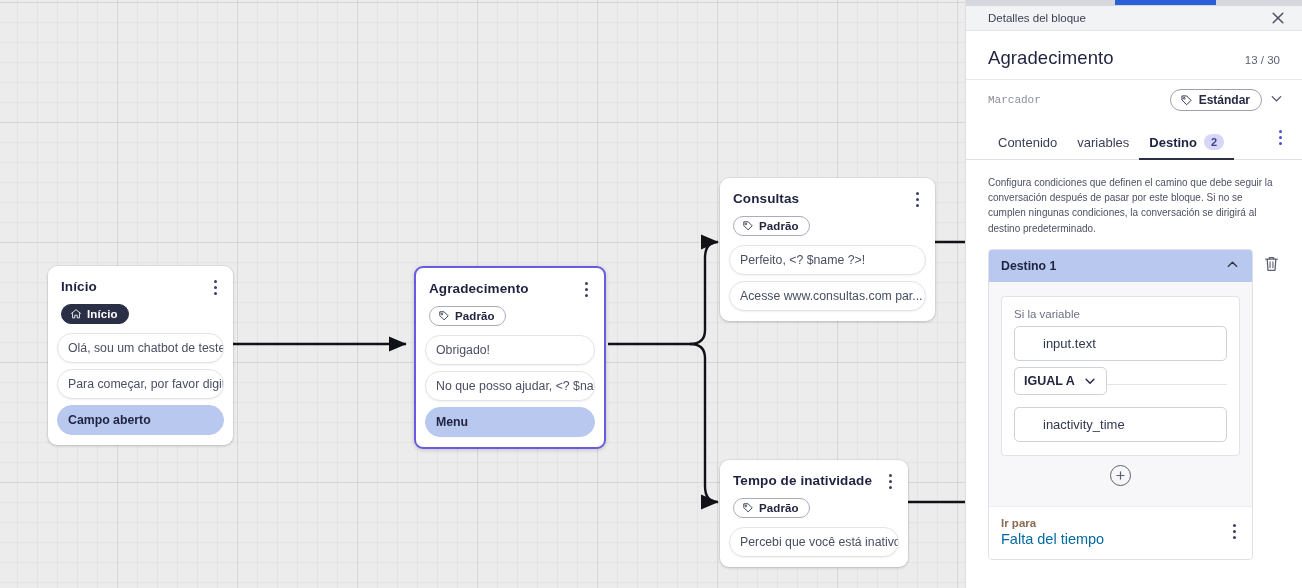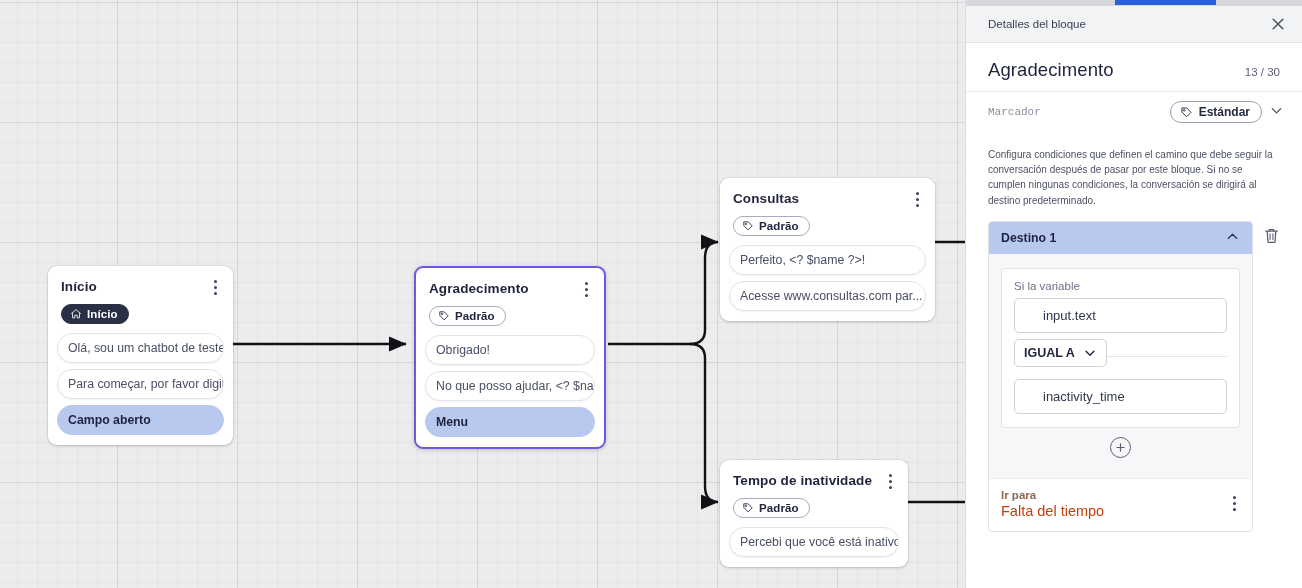--- a/index.html
+++ b/index.html
@@ -79,21 +79,21 @@
     background: #ffffff;
     border-left: 1px solid #dcdce3;
     display: flex; flex-direction: column;
   }
   #topbar { height: 6px; background: #d6d8dd; position: relative; flex: 0 0 auto; }
   #topbar .thumb {
     position: absolute; top: 0; left: 149px; width: 101px; height: 5px;
     background: #2b5fd9; border-radius: 0;
   }
   .panel-titlebar {
-    height: 37px; background: #f2f3f5; border-bottom: 1px solid #e4e5e9;
+    height: 25px; background: #f2f3f5; border-bottom: 1px solid #e4e5e9;
     display: flex; align-items: center; padding: 0 13px 0 22px;
     flex: 0 0 auto; position: relative;
   }
   .panel-titlebar-text { font-size: 11.5px; color: #3b3f52; }
   .close-x {
     position: absolute; right: 16px; top: 50%; transform: translateY(-50%);
     cursor: pointer; width: 16px; height: 16px;
   }
   .panel-heading {
     padding: 16px 22px 10px 22px; display: flex; align-items: baseline;
@@ -182,21 +182,21 @@
     width: 21px; height: 21px; border: 1.5px solid #5c6076; border-radius: 50%;
     display: flex; align-items: center; justify-content: center;
     cursor: pointer; color: #5c6076; font-size: 15px; line-height: 1;
   }
   .goto {
     background: #fff; border-top: 1px solid #eceef2; margin: 6px 0 0 0;
     padding: 10px 12px 12px 12px; display: flex; align-items: center;
     justify-content: space-between;
   }
   .goto-label { font-size: 11.5px; color: #8d6a52; font-weight: 600; }
-  .goto-value { font-size: 14.5px; color: #c2410c; margin-top: 2px; }
+  .goto-value { font-size: 14.5px; color: #0369a1; margin-top: 2px; }
   .goto-kebab {
     display: flex; flex-direction: column; gap: 3px; align-items: center;
     cursor: pointer; padding: 4px;
   }
   .goto-kebab i { width: 3px; height: 3px; border-radius: 50%; background: #3d3f63; display: block; }
   .trash { padding: 6px 0 0 10px; cursor: pointer; }
 </style>
 </head>
 <body>
 
@@ -346,20 +346,37 @@
           <span>Estándar</span>
         </span>
         <span>
           <svg width="15" height="15" viewBox="0 0 16 16">
             <path d="M3.5 6 L8 10.5 L12.5 6" fill="none" stroke="#4b4f63" stroke-width="1.4" stroke-linecap="round" stroke-linejoin="round"></path>
           </svg>
         </span>
       </span>
     </div>
 
+    <div class="tabs">
+      <div class="tab">
+        <span>Contenido</span>
+      </div>
+      <div class="tab">
+        <span>variables</span>
+      </div>
+      <div class="tab active">
+        <span>Destino</span>
+        <span class="badge">2</span>
+      </div>
+      <div class="tabs-kebab">
+        <i></i>
+          <i></i>
+          <i></i>
+      </div>
+    </div>
 
     <div class="panel-scroll">
 
       <p class="desc">Configura condiciones que definen el camino que debe seguir la conversación después de pasar por este bloque. Si no se cumplen ningunas condiciones, la conversación se dirigirá al destino predeterminado.</p>
 
       <div class="dest-card-wrap">
         <div class="dest-card">
 
           <div class="dest-head">
             <span>Destino 1</span>

